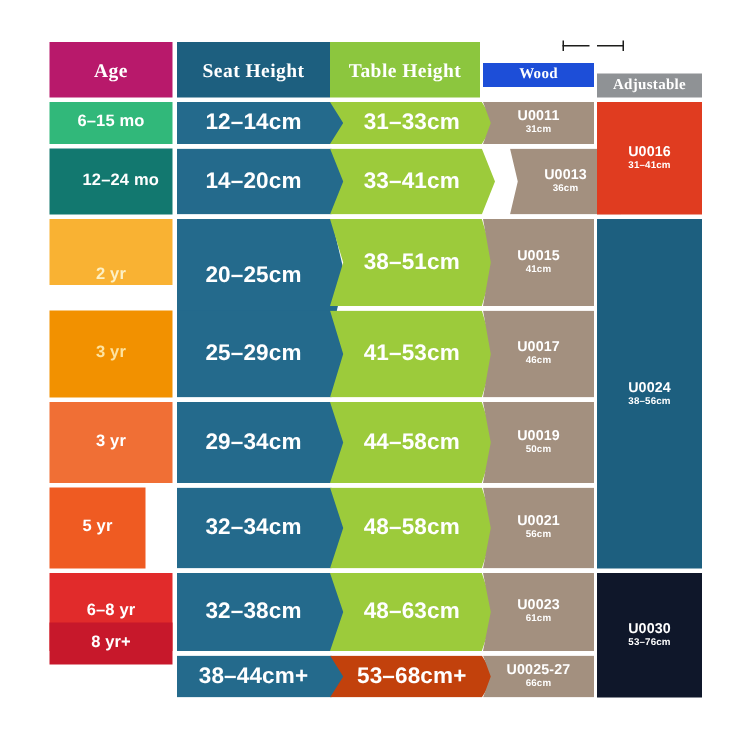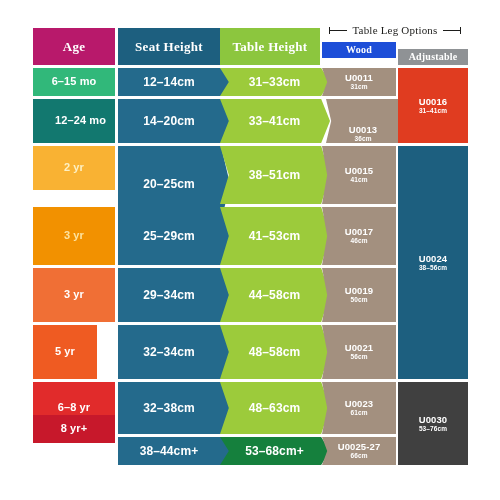--- a/index.html
+++ b/index.html
@@ -75,42 +75,41 @@
     top: -3px;
     height: 7px;
     width: 1px;
     background: #1d1d1b;
   }
   .group-label .bar.left::before  { left: 0; }
   .group-label .bar.right::before { right: 0; }
 
   
   .age-cell { font-size: 11px; font-weight: 700; letter-spacing: .1px; }
-  .val-cell { font-size: 12px; font-weight: 700; letter-spacing: .1px; }
+  .val-cell { font-size: 15px; font-weight: 700; letter-spacing: .1px; }
   .code-main { font-size: 9.5px; font-weight: 700; letter-spacing: .1px; }
   .code-sub  { font-size: 6.5px; font-weight: 700; margin-top: 1px; letter-spacing: .1px; }
 
   .chev-left {
     clip-path: polygon(0 0, 92% 0, 100% 50%, 92% 100%, 0 100%);
   }
   .chev-both {
     clip-path: polygon(0 0, 92% 0, 100% 50%, 92% 100%, 0 100%, 8% 50%);
   }
   .chev-in-left {
     clip-path: polygon(0 0, 100% 0, 100% 100%, 0 100%, 7% 50%);
   }
 </style>
 </head>
 <body>
 
 <div id="chart">
 
   <div class="group-label" id="group-label" style="left: 322px; top: 22px; width: 146px; height: 16px;">
     <span class="bar left"></span>
-    <span>Table Leg Options</span>
     <span class="bar right"></span>
   </div>
 
   <div class="cell hdr" id="hdr-age" style="left: 33px; top: 28px; width: 82px; height: 37px; background: rgb(184, 25, 107);">
     <span>Age</span>
   </div>
   <div class="cell hdr" id="hdr-seat" style="left: 118px; top: 28px; width: 102px; height: 37px; background: rgb(29, 95, 127);">
     <span>Seat Height</span>
   </div>
   <div class="cell hdr" id="hdr-table" style="left: 220px; top: 28px; width: 100px; height: 37px; background: rgb(140, 198, 62);">
@@ -139,25 +138,25 @@
       </div>
       <div class="cell age-cell" style="left: 33px; top: 99px; width: 82px; height: 44px; background: rgb(18, 120, 111);">
         <span class="" style="color: rgb(255, 255, 255); margin-left: 13px;">12–24 mo</span>
       </div>
       <div class="cell val-cell chev-left" style="left: 118px; top: 99px; width: 112px; height: 44px; background: rgb(36, 106, 140); padding-right: 10px;">
         <span class="">14–20cm</span>
       </div>
       <div class="cell val-cell chev-both" style="left: 220px; top: 99px; width: 110px; height: 44px; background: rgb(156, 203, 59); padding-right: 9px; padding-left: 8px;">
         <span class="">33–41cm</span>
       </div>
-      <div class="cell chev-in-left" style="left: 326px; top: 99px; width: 74px; height: 44px; background: rgb(163, 144, 127); justify-content: flex-end;">
+      <div class="cell chev-in-left" style="left: 340px; top: 99px; width: 74px; height: 44px; background: rgb(163, 144, 127);">
         <span class="code-main">U0013</span>
         <span class="code-sub">36cm</span>
       </div>
-      <div class="cell age-cell" style="left: 33px; top: 146px; width: 82px; height: 44px; background: rgb(249, 178, 51);">
+      <div class="cell age-cell" style="left: 33px; top: 146px; width: 82px; height: 44px; background: rgb(249, 178, 51); justify-content: flex-end;">
         <span class="" style="color: rgb(253, 240, 196);">2 yr</span>
       </div>
       <div class="cell val-cell chev-left" style="left: 118px; top: 146px; width: 112px; height: 76px; background: rgb(36, 106, 140); padding-right: 10px;">
         <span class="">20–25cm</span>
       </div>
       <div class="cell val-cell chev-both" style="left: 220px; top: 146px; width: 110px; height: 58px; background: rgb(156, 203, 59); padding-right: 9px; padding-left: 8px;">
         <span class="">38–51cm</span>
       </div>
       <div class="cell chev-in-left" style="left: 322px; top: 146px; width: 74px; height: 58px; background: rgb(163, 144, 127);">
         <span class="code-main">U0015</span>
@@ -214,34 +213,34 @@
       <div class="cell chev-in-left" style="left: 322px; top: 382px; width: 74px; height: 52px; background: rgb(163, 144, 127);">
         <span class="code-main">U0023</span>
         <span class="code-sub">61cm</span>
       </div>
       <div class="cell age-cell" style="left: 33px; top: 415px; width: 82px; height: 28px; background: rgb(199, 24, 43);">
         <span class="" style="color: rgb(255, 255, 255);">8 yr+</span>
       </div>
       <div class="cell val-cell chev-left" style="left: 118px; top: 437px; width: 112px; height: 28px; background: rgb(36, 106, 140); padding-right: 10px;">
         <span class="">38–44cm+</span>
       </div>
-      <div class="cell val-cell chev-both" style="left: 220px; top: 437px; width: 110px; height: 28px; background: #15803d; padding-right: 9px; padding-left: 8px;">
+      <div class="cell val-cell chev-both" style="left: 220px; top: 437px; width: 110px; height: 28px; background: #c2410c; padding-right: 9px; padding-left: 8px;">
         <span class="">53–68cm+</span>
       </div>
       <div class="cell chev-in-left" style="left: 322px; top: 437px; width: 74px; height: 28px; background: rgb(163, 144, 127);">
         <span class="code-main">U0025-27</span>
         <span class="code-sub">66cm</span>
       </div>
       <div class="cell " style="left: 398px; top: 68px; width: 70px; height: 75px; background: rgb(224, 60, 32);">
         <span class="code-main">U0016</span>
         <span class="code-sub">31–41cm</span>
       </div>
       <div class="cell " style="left: 398px; top: 146px; width: 70px; height: 233px; background: rgb(29, 95, 127);">
         <span class="code-main">U0024</span>
         <span class="code-sub">38–56cm</span>
       </div>
-      <div class="cell " style="left: 398px; top: 382px; width: 70px; height: 83px; background: #404040;">
+      <div class="cell " style="left: 398px; top: 382px; width: 70px; height: 83px; background: #0f172a;">
         <span class="code-main">U0030</span>
         <span class="code-sub">53–76cm</span>
       </div>
     </div>
 
 </div>
 
 </body></html>

